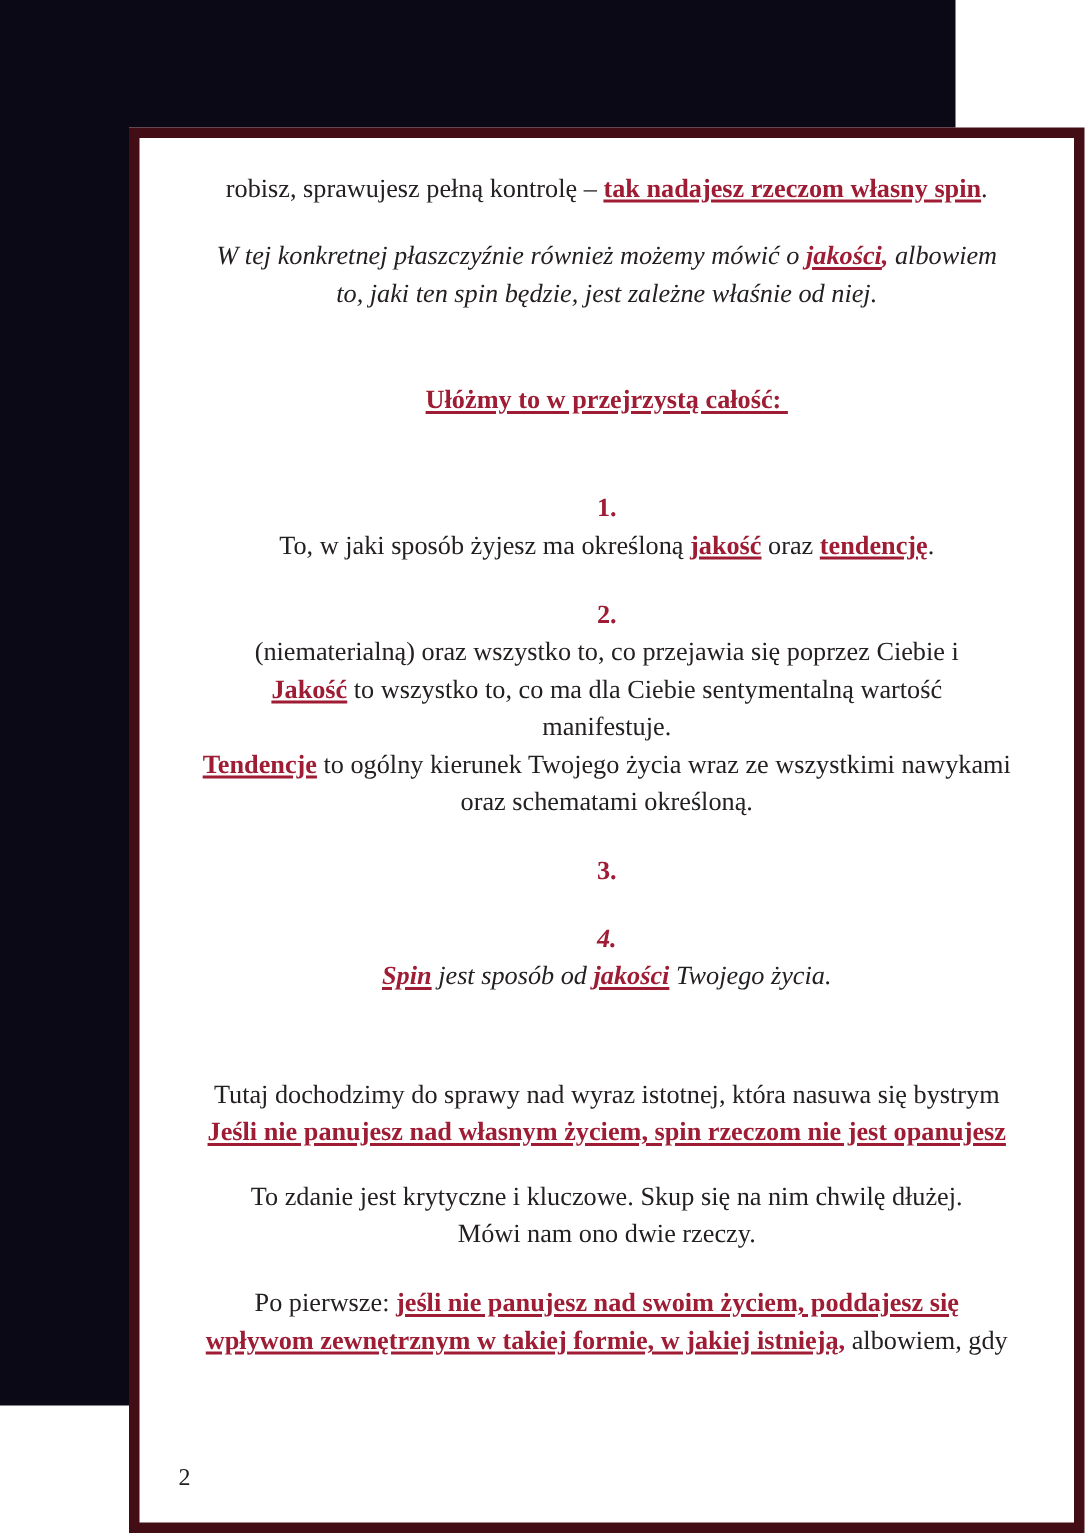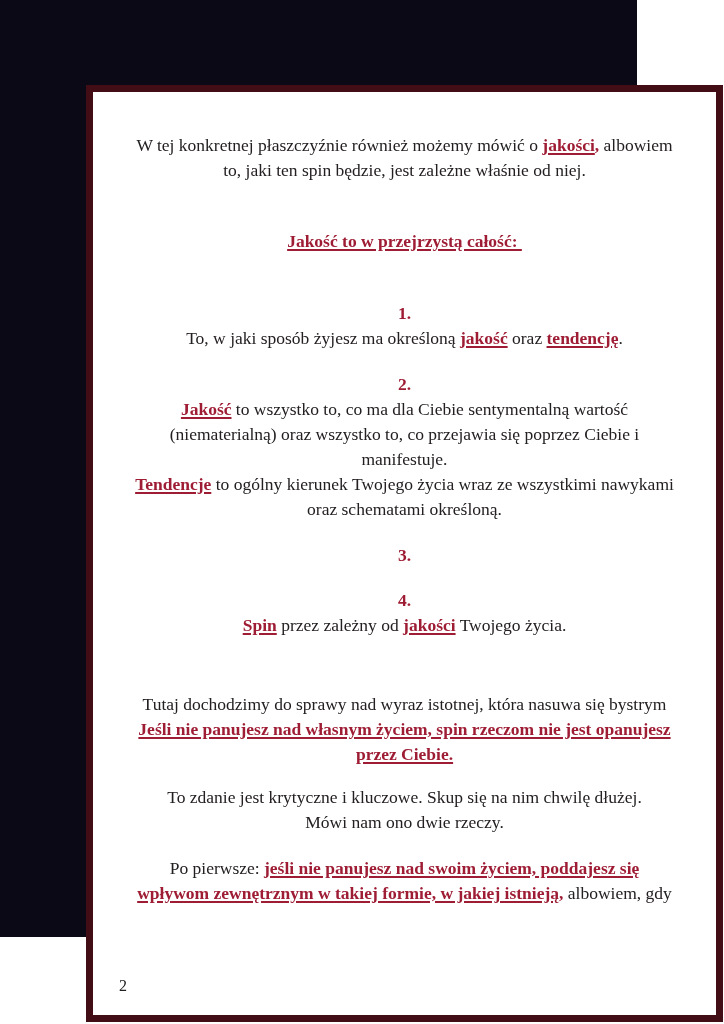--- a/index.html
+++ b/index.html
@@ -33,75 +33,75 @@
   .em {
     color:var(--accent, #9e1c34);
     font-weight:bold;
     text-decoration:underline;
     text-decoration-thickness:2px;
     text-underline-offset:2px;
   }
   .strong { color:var(--accent, #9e1c34); font-weight:bold; }
   .keep-space { white-space:pre; }
   .mt-18 { margin-top:18px; }
-  .mt-20 { margin-top:20px; }
+  .mt-20 { margin-top:20px;font-style:italic; }
   .mt-21 { margin-top:21px; }
   .mt-38 { margin-top:54px; }
   .mt-46 { margin-top:46px; }
   .mt-47 { margin-top:47px; }
   .page-number {
     position:absolute; left:26px; bottom:20px;
     font-size:16px; line-height:18px;
     color:var(--ink, #242021);
   }
 </style>
 </head>
 <body>
 
 <div class="canvas">
   <div class="backdrop"></div>
 
   <section class="page">
     <div class="content">
 
+      <p class="line"><span>robisz, sprawujesz pełną kontrolę – </span><span class="em">tak nadajesz rzeczom własny spin</span><span>.</span></p>
 
       <div class="mt-20">
         <p class="line"><span>W tej konkretnej płaszczyźnie również możemy mówić o </span><span class="em">jakości</span><span class="strong">,</span><span> albowiem</span></p>
         <p class="line"><span>to, jaki ten spin będzie, jest zależne właśnie od niej.</span></p>
       </div>
 
-      <p class="line mt-46"><span class="em keep-space">Jakość to w przejrzystą całość: </span></p>
+      <p class="line mt-46"><span class="em keep-space">Ułóżmy to w przejrzystą całość: </span></p>
 
       <div class="mt-47">
         <p class="line"><span class="strong">1.</span></p>
         <p class="line"><span>To, w jaki sposób żyjesz ma określoną </span><span class="em">jakość</span><span> oraz </span><span class="em">tendencję</span><span>.</span></p>
       </div>
 
       <div class="mt-21">
         <p class="line"><span class="strong">2.</span></p>
+        <p class="line"><span>(niematerialną) oraz wszystko to, co przejawia się poprzez Ciebie i</span></p>
         <p class="line"><span class="em">Jakość</span><span> to wszystko to, co ma dla Ciebie sentymentalną wartość</span></p>
-        <p class="line"><span>(niematerialną) oraz wszystko to, co przejawia się poprzez Ciebie i</span></p>
         <p class="line"><span>manifestuje.</span></p>
         <p class="line"><span class="em">Tendencje</span><span> to ogólny kierunek Twojego życia wraz ze wszystkimi nawykami</span></p>
         <p class="line"><span>oraz schematami określoną.</span></p>
       </div>
 
       <div class="mt-21">
         <p class="line"><span class="strong">3.</span></p>
       </div>
 
       <div class="mt-20">
         <p class="line"><span class="strong">4.</span></p>
-        <p class="line"><span class="em">Spin</span><span> przez zależny od </span><span class="em">jakości</span><span> Twojego życia.</span></p>
+        <p class="line"><span class="em">Spin</span><span> jest sposób od </span><span class="em">jakości</span><span> Twojego życia.</span></p>
       </div>
 
       <div class="mt-38">
         <p class="line"><span>Tutaj dochodzimy do sprawy nad wyraz istotnej, która nasuwa się bystrym</span></p>
         <p class="line"><span class="em">Jeśli nie panujesz nad własnym życiem, spin rzeczom nie jest opanujesz</span></p>
-        <p class="line"><span class="em">przez Ciebie.</span></p>
       </div>
 
       <div class="mt-18">
         <p class="line"><span>To zdanie jest krytyczne i kluczowe. Skup się na nim chwilę dłużej.</span></p>
         <p class="line"><span>Mówi nam ono dwie rzeczy.</span></p>
       </div>
 
       <div class="mt-21">
         <p class="line"><span>Po pierwsze: </span><span class="em">jeśli nie panujesz nad swoim życiem, poddajesz się</span></p>
         <p class="line"><span class="em">wpływom zewnętrznym w takiej formie, w jakiej istnieją</span><span class="strong">,</span><span> albowiem, gdy</span></p>

